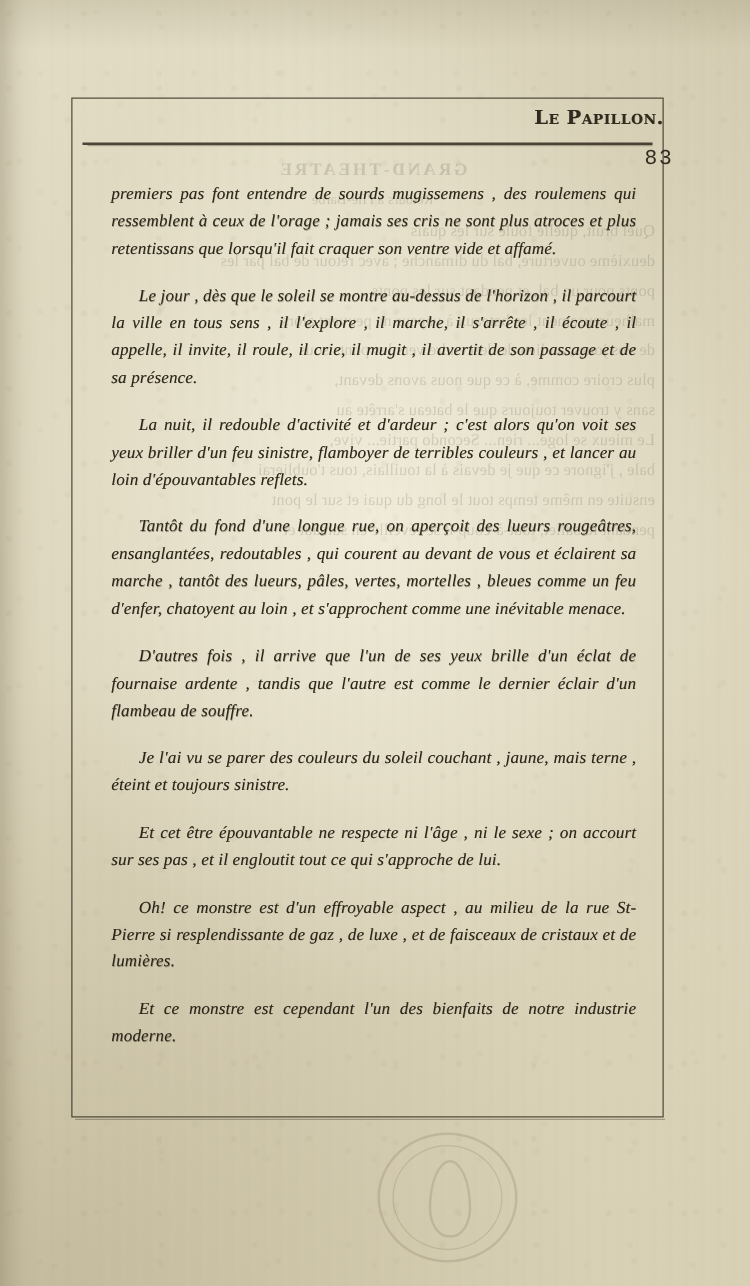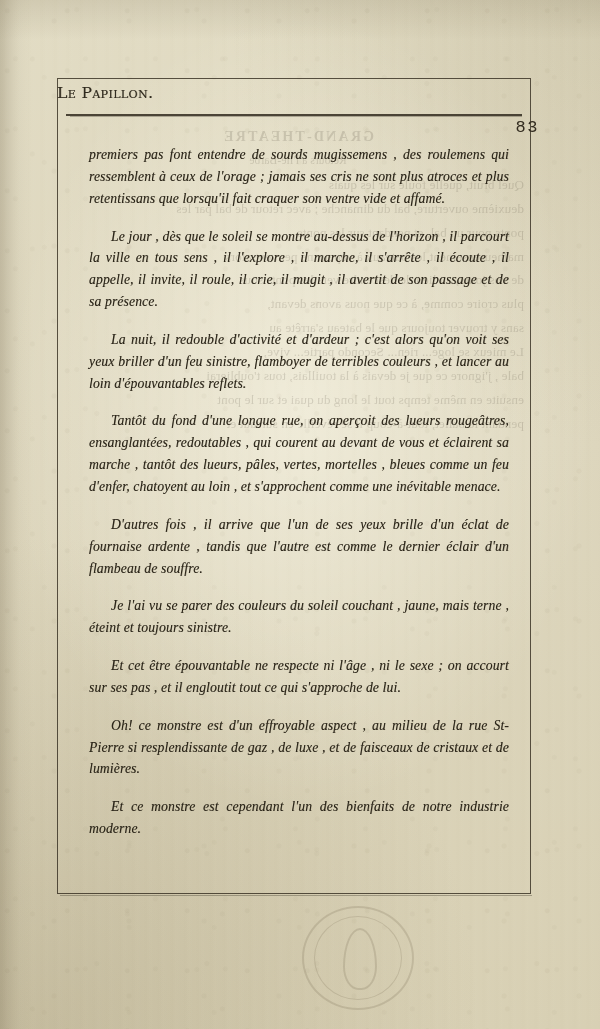--- a/index.html
+++ b/index.html
@@ -133,23 +133,23 @@
     left: 57px;
     top: 84px;
     width: 474px;
     height: 28px;
   }
   #runhead-title {
     position: absolute;
     left: 0;
     right: 0;
     top: 0;
-    text-align: left;
+    text-align: right;
     font-family: "DejaVu Serif", serif;
-    font-weight: normal;
+    font-weight: bold;
     font-size: 15.5px;
     letter-spacing: 0.4px;
     color: #2f2a1e;
     font-variant: small-caps;
     text-shadow: 0.4px 0.3px 0 rgba(60,52,36,0.45);
   }
   #runhead-folio {
     position: absolute;
     right: -8px;
     top: -2px;

